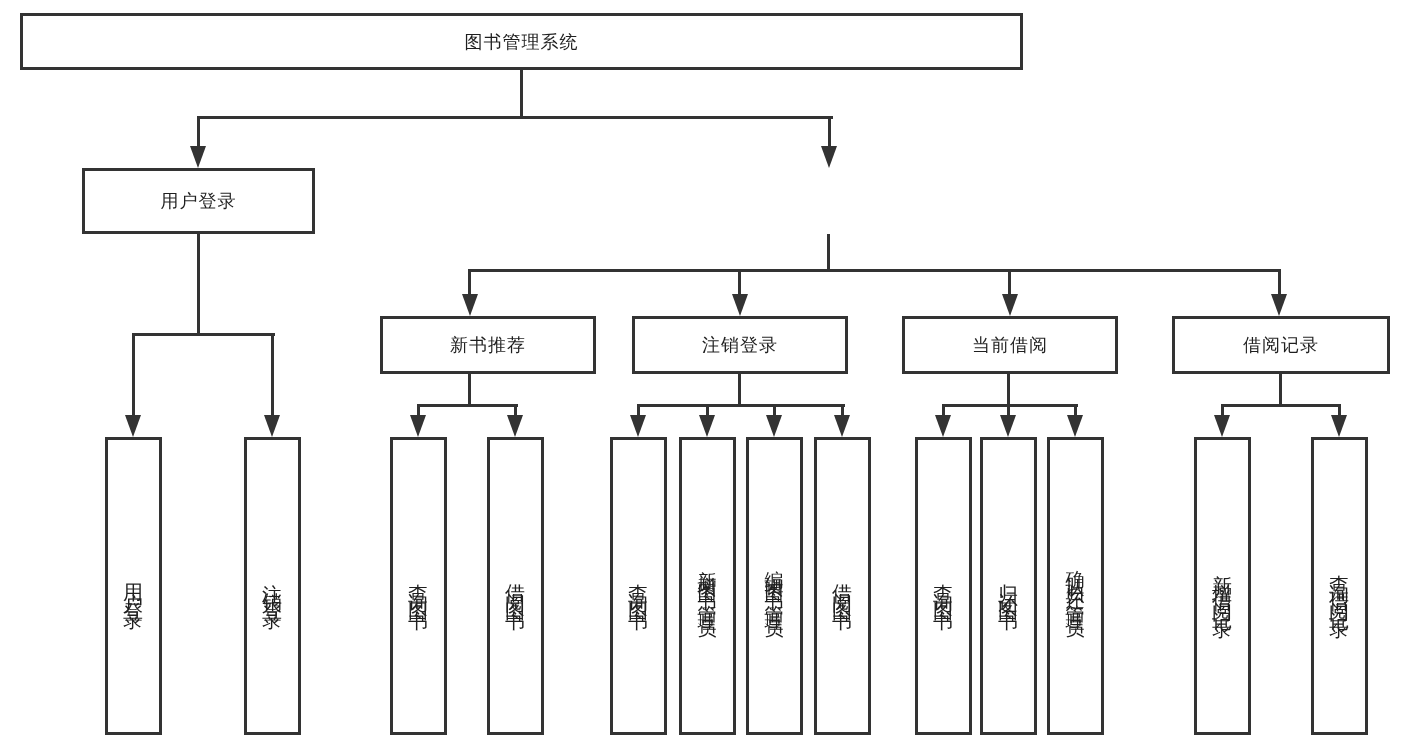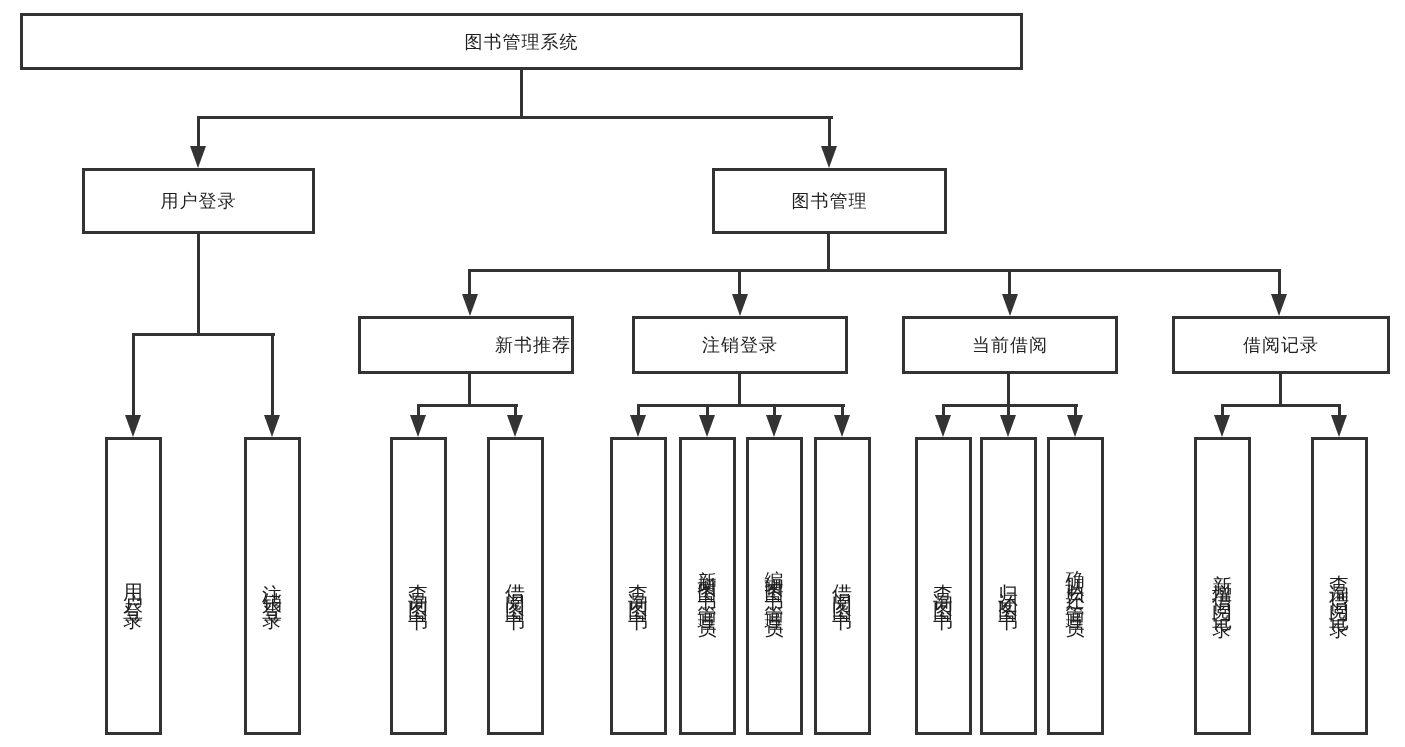--- a/index.html
+++ b/index.html
@@ -62,43 +62,40 @@
   <div class="vline" style="left:520px;top:70px;width:3px;height:48px;"></div>
   <div class="hline" style="left:197px;top:116px;width:636px;height:3px;"></div>
   <div class="vline" style="left:197px;top:118px;width:3px;height:30px;"></div>
   <div class="arrow" style="left:190px;top:146px;"></div>
   <div class="vline" style="left:828px;top:118px;width:3px;height:30px;"></div>
   <div class="arrow" style="left:821px;top:146px;"></div>
 
   <div class="box" style="left:82px;top:168px;width:227px;height:60px;">
     <span>用户登录</span>
   </div>
-  <div class="box" style="left:712px;top:168px;width:229px;height:60px;">
-    <span>图书管理</span>
-  </div>
 
   <div class="vline" style="left:197px;top:234px;width:3px;height:102px;"></div>
   <div class="hline" style="left:132px;top:333px;width:143px;height:3px;"></div>
   <div class="vline" style="left:132px;top:335px;width:3px;height:82px;"></div>
   <div class="arrow" style="left:125px;top:415px;"></div>
   <div class="vline" style="left:271px;top:335px;width:3px;height:82px;"></div>
   <div class="arrow" style="left:264px;top:415px;"></div>
 
   <div class="vline" style="left:827px;top:234px;width:3px;height:38px;"></div>
   <div class="hline" style="left:468px;top:269px;width:813px;height:3px;"></div>
   <div class="vline" style="left:468px;top:272px;width:3px;height:24px;"></div>
   <div class="arrow" style="left:462px;top:294px;"></div>
   <div class="vline" style="left:738px;top:272px;width:3px;height:24px;"></div>
   <div class="arrow" style="left:732px;top:294px;"></div>
   <div class="vline" style="left:1008px;top:272px;width:3px;height:24px;"></div>
   <div class="arrow" style="left:1002px;top:294px;"></div>
   <div class="vline" style="left:1278px;top:272px;width:3px;height:24px;"></div>
   <div class="arrow" style="left:1271px;top:294px;"></div>
 
-  <div class="box" style="left:358px;top:316px;width:210px;height:52px;justify-content:flex-end;">
+  <div class="box" style="left:380px;top:316px;width:210px;height:52px;">
     <span>新书推荐</span>
   </div>
   <div class="box" style="left:632px;top:316px;width:210px;height:52px;">
     <span>注销登录</span>
   </div>
   <div class="box" style="left:1172px;top:316px;width:212px;height:52px;">
     <span>借阅记录</span>
   </div>
   <div class="box" style="left:902px;top:316px;width:210px;height:52px;">
     <span>当前借阅</span>

